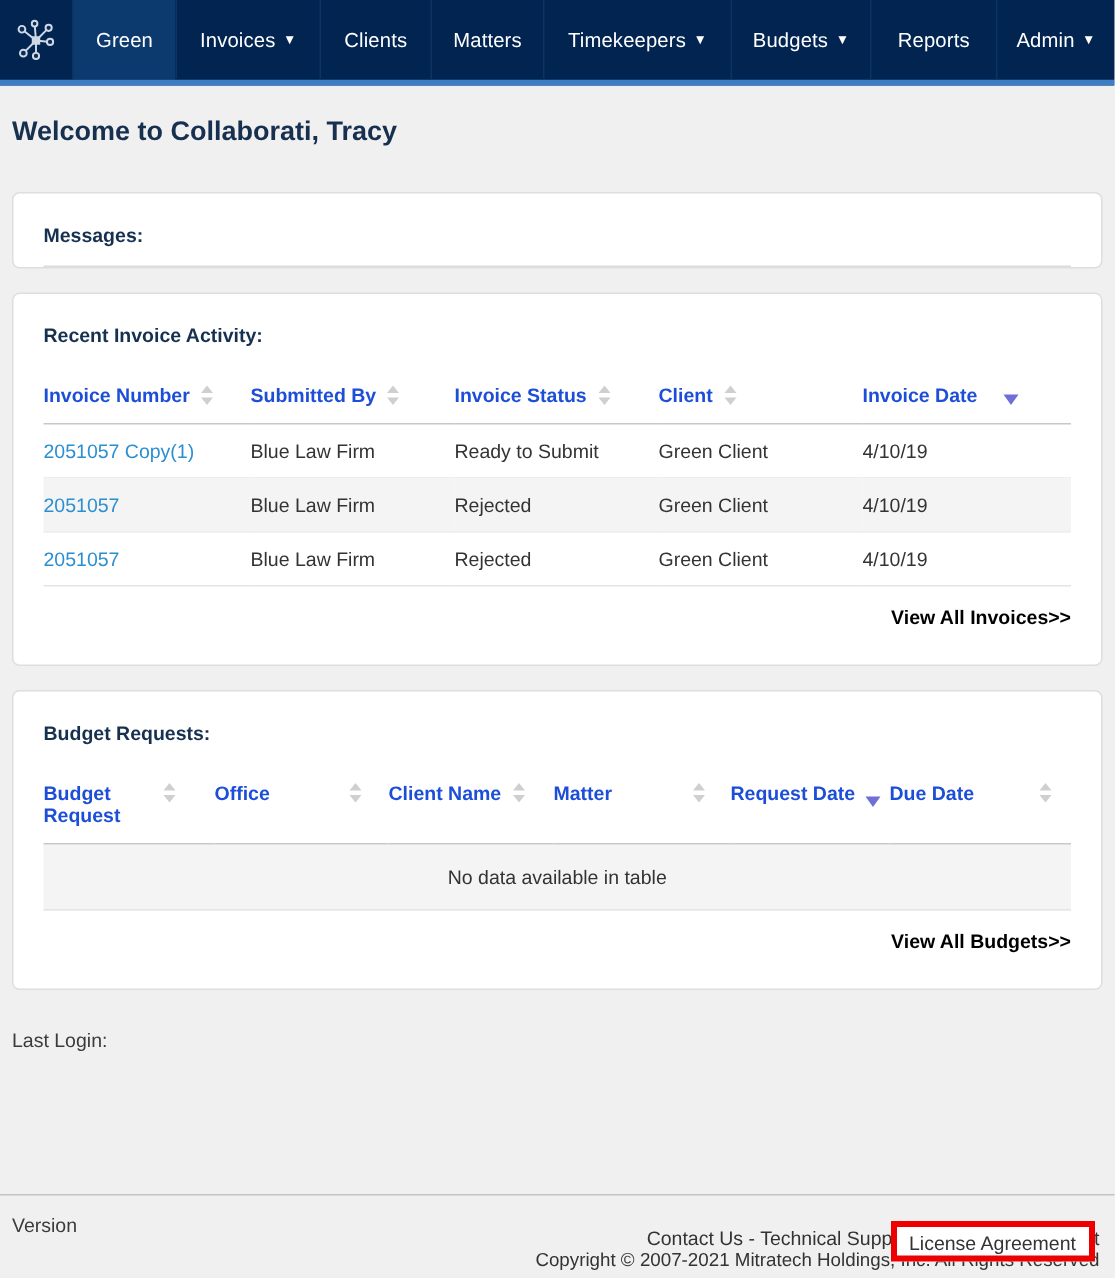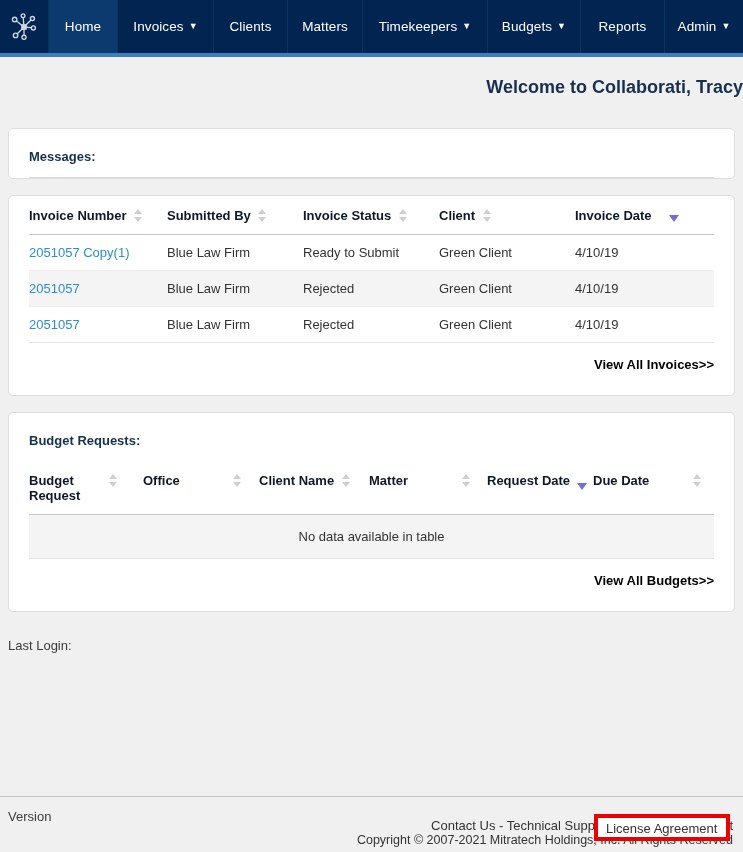--- a/index.html
+++ b/index.html
@@ -38,21 +38,20 @@
   .nav-item.active { background: #0d3a6e; }
   .nav-caret { margin-left: 5px; font-size: 9px; position: relative; top: -1px; }
 
   
   .page-title {
     font-size: 18px;
     font-weight: bold;
     color: #17304f;
     padding: 20px 0 14px 8px;
     margin: 0;
-    text-align: right;
   }
   .card {
     background: #ffffff;
     border: 1px solid #dedede;
     border-radius: 5px;
     margin: 16px 8px 12px 8px;
     padding: 0 20px;
   }
   .card-title {
     font-size: 13px;
@@ -72,21 +71,21 @@
 
   
   table.grid {
     width: 100%;
     border-collapse: collapse;
     font-size: 13px;
   }
   table.grid thead th {
     text-align: left;
     font-weight: bold;
-    color: #0f172a;
+    color: #1d4ed8;
     font-size: 13px;
     padding: 12px 0 11px 0;
     border-bottom: 1px solid #c8c8c8;
     vertical-align: top;
     position: relative;
   }
   table.grid tbody td {
     color: #333333;
     padding: 10px 0;
     vertical-align: middle;
@@ -208,21 +207,21 @@
         <circle cx="7" cy="25" r="2.4"></circle>
         <circle cx="26" cy="17" r="2.2"></circle>
         <circle cx="16" cy="27" r="2.2"></circle>
         <circle cx="15" cy="4" r="2"></circle>
       </g>
       <rect x="13" y="13" width="6" height="6" fill="#cfd8e6"></rect>
     </svg>
   </div>
 
   <div class="nav-item active" style="flex:0 0 69px">
-    <span>Home</span>
+    <span>Green</span>
   </div>
   <div class="nav-item" style="flex:0 0 96px">
     <span>Invoices</span>
     <span class="nav-caret">▼</span>
   </div>
   <div class="nav-item" style="flex:0 0 74px">
     <span>Clients</span>
   </div>
   <div class="nav-item" style="flex:0 0 75px">
     <span>Matters</span>
@@ -245,20 +244,21 @@
 </div>
 
 <h1 class="page-title">Welcome to Collaborati, Tracy</h1>
 
 <div class="card">
   <div class="card-title">Messages:</div>
   <hr class="card-divider">
 </div>
 
 <div class="card">
+  <div class="card-title">Recent Invoice Activity:</div>
 
   <table class="grid">
     <thead>
       <tr>
         <th style="width:138px">
           <span>Invoice Number</span>
           <span class="sort-wrap">
             <i class="caret-up"></i><i class="caret-dn"></i>
           </span>
         </th>

